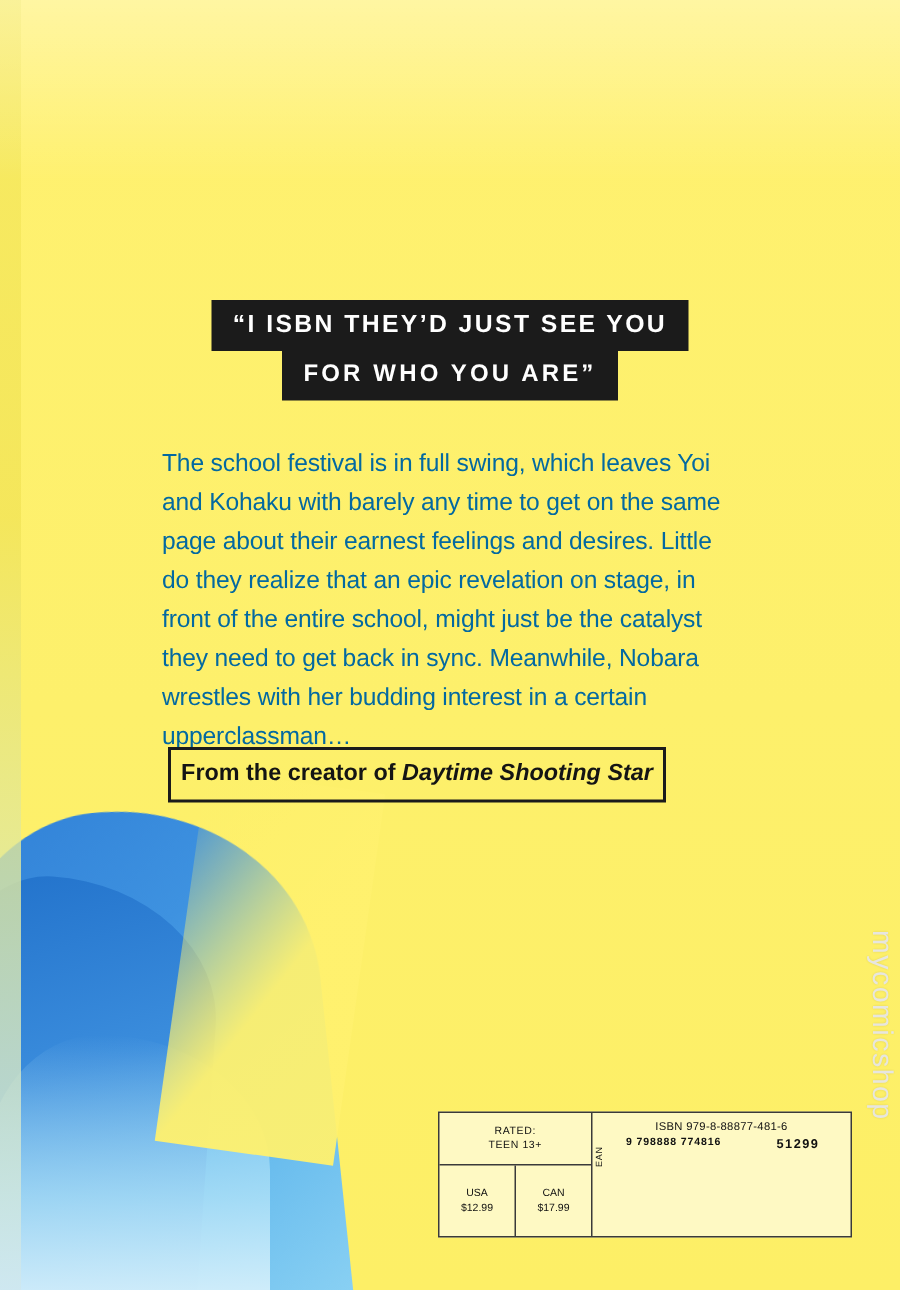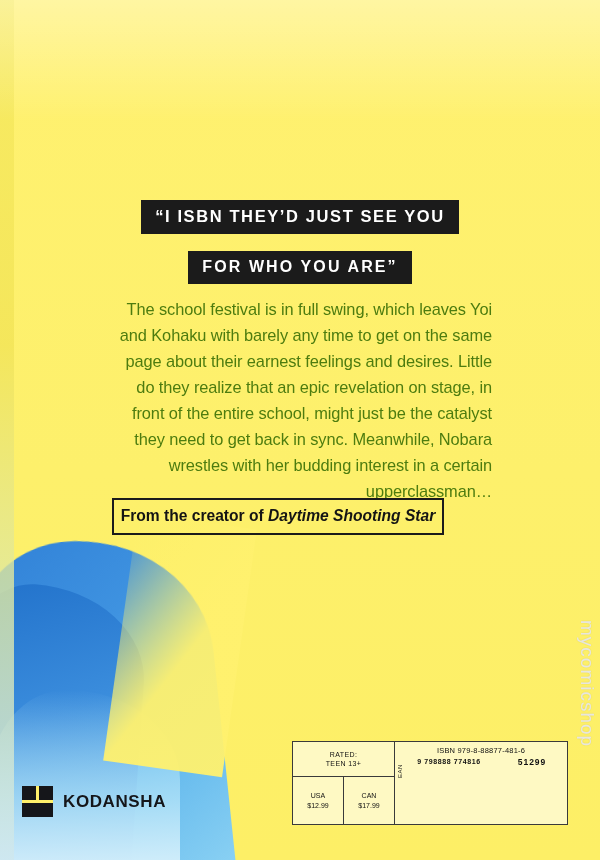--- a/index.html
+++ b/index.html
@@ -89,33 +89,33 @@
     background: #1b1b1b;
     color: #ffffff;
     font-weight: bold;
     font-size: 16.5px;
     letter-spacing: 1.6px;
     padding: 8px 14px 9px 14px;
     line-height: 1;
     white-space: nowrap;
   }
   .quote-line.second {
-    margin-top: 17px;
+    margin-top: 0;
     font-size: 16px;
     letter-spacing: 2.1px;
   }
 
   
   .blurb {
     position: absolute;
     left: 108px;
     width: 384px;
     top: 296px;
-    text-align: right;
-    color: #4d7c0f;
+    text-align: left;
+    color: #0369a1;
     font-size: 16.4px;
     line-height: 26px;
     letter-spacing: -0.1px;
   }
 
   
   .creator-box {
     position: absolute;
     left: 112px;
     top: 498px;
@@ -331,24 +331,20 @@
     <br>
     <div class="quote-line second">FOR WHO YOU ARE”</div>
   </div>
 
   <div class="blurb">The school festival is in full swing, which leaves Yoi and Kohaku with barely any time to get on the same page about their earnest feelings and desires. Little do they realize that an epic revelation on stage, in front of the entire school, might just be the catalyst they need to get back in sync. Meanwhile, Nobara wrestles with her budding interest in a certain upperclassman…</div>
 
   <div class="creator-box">
     <span>From the creator of </span><span class="title-italic">Daytime Shooting Star</span>
   </div>
 
-  <div class="kodansha">
-    <div class="mark"></div>
-    <div class="word">KODANSHA</div>
-  </div>
 
   <div class="barcode-block">
     <div class="price-col">
       <div class="rated-cell">
         <span>RATED:</span>
         <span>TEEN 13+</span>
       </div>
       <div class="price-row">
         <div class="price-cell">
           <span>USA</span>

